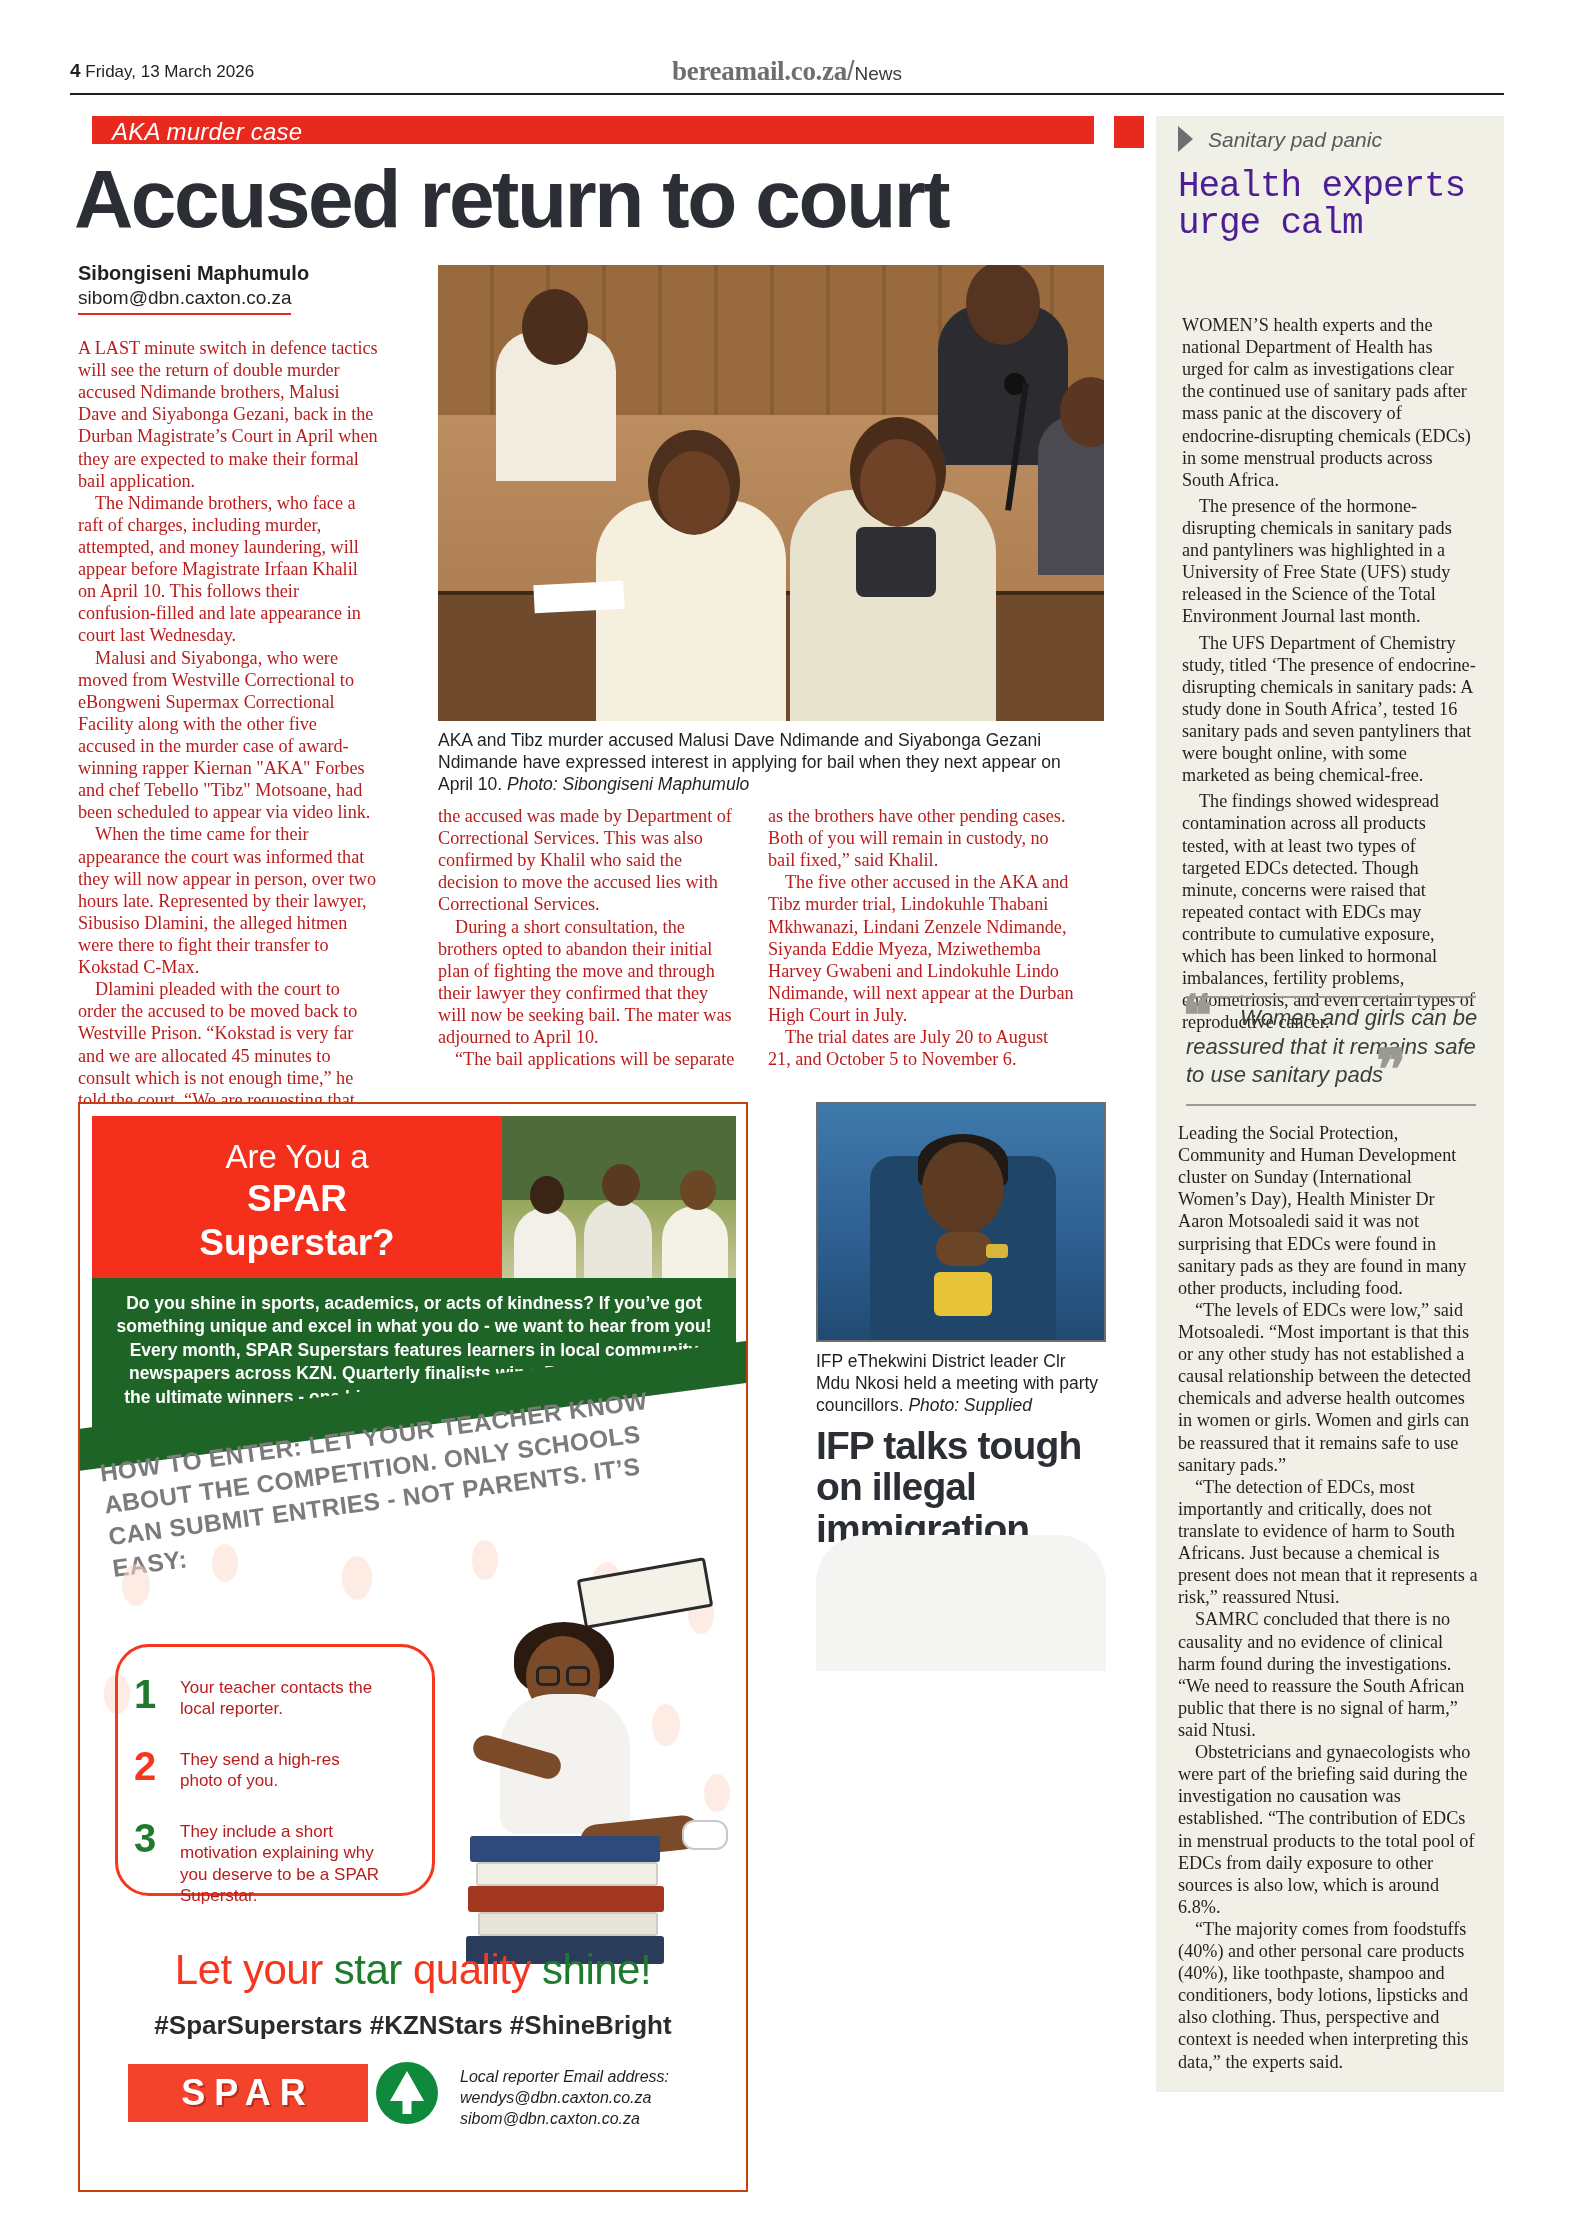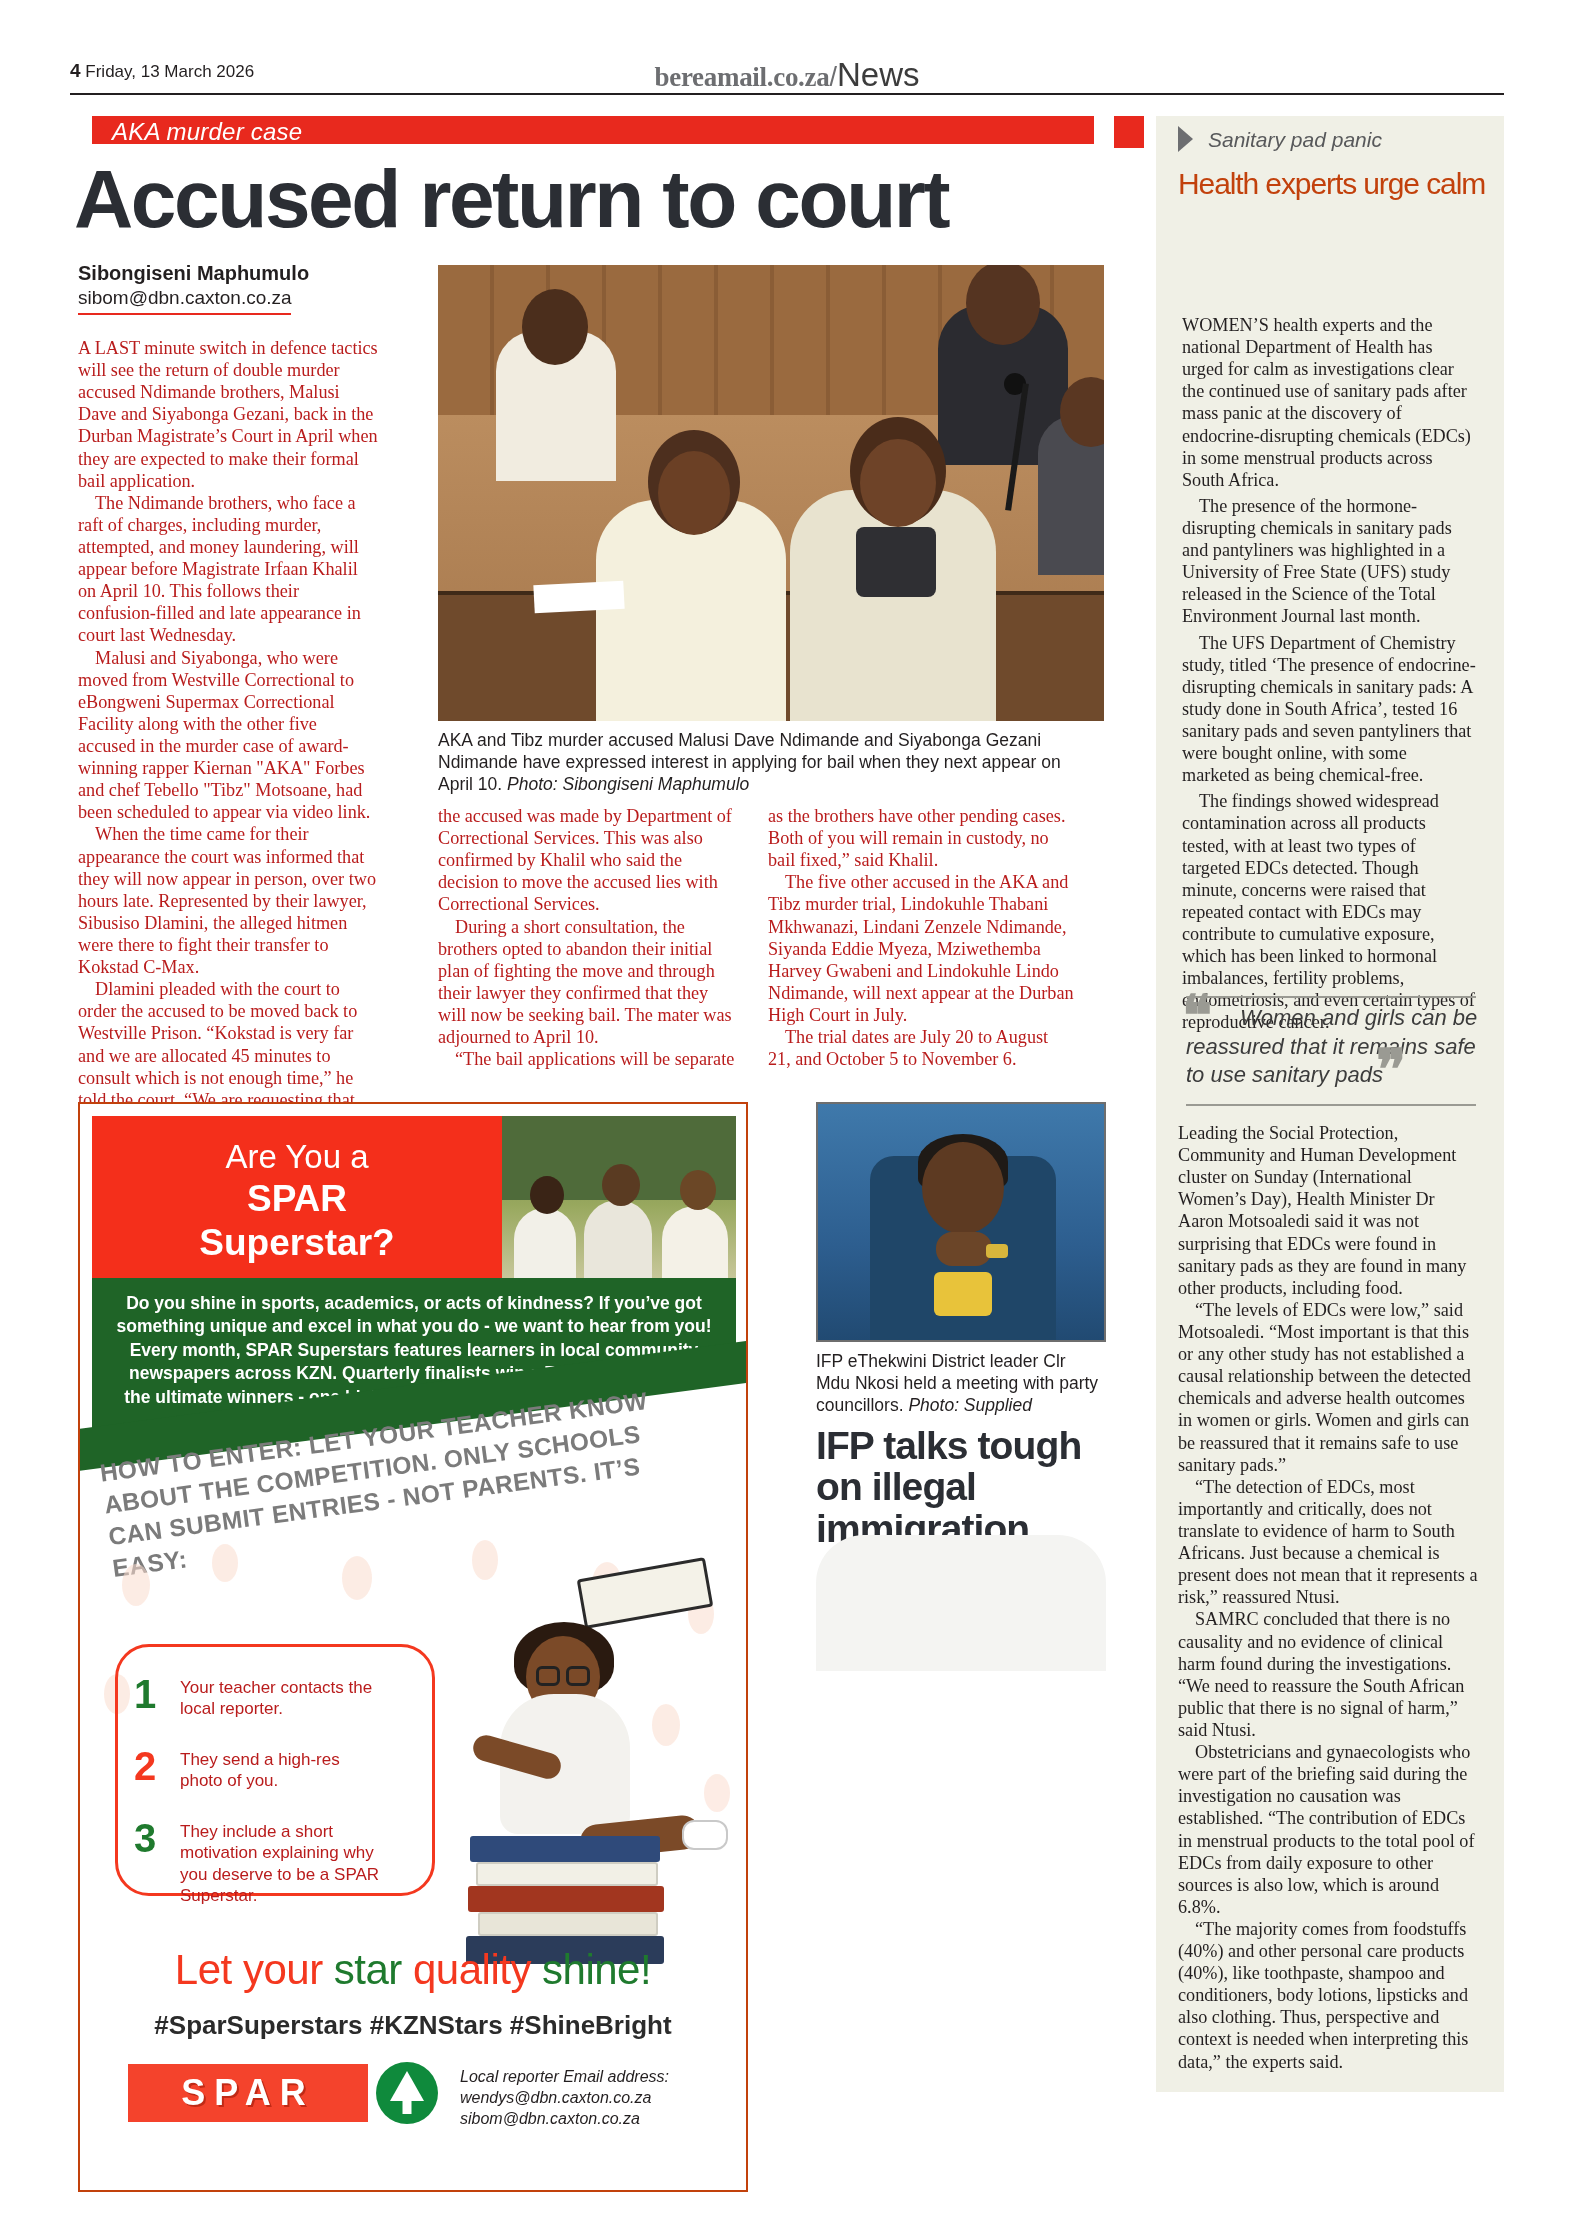--- a/index.html
+++ b/index.html
@@ -16,21 +16,21 @@
 
   
   .masthead {
     position: absolute; left: 70px; top: 60px; width: 1434px; height: 34px;
   }
   .mast-left { position: absolute; left: 0; top: 0; font-family: "Liberation Sans", sans-serif; font-size: 17px; color: #231f20; }
   .mast-left b { font-weight: 700; font-size: 19px; }
   .mast-center { position: absolute; left: 50%; top: -4px; transform: translateX(-50%); white-space: nowrap; }
   .mast-site { font-family: "Liberation Serif", serif; font-weight: 700; font-size: 27px; color: #6d6e71; letter-spacing: -0.3px; }
   .mast-sep { font-family: "Liberation Sans", sans-serif; font-size: 27px; color: #6d6e71; font-weight: 300; }
-  .mast-section { font-family: "Liberation Sans", sans-serif; font-size: 33px; color: #3c3c3c; font-weight: 300; }
+  .mast-section { font-family: "Liberation Sans", sans-serif; font-size: 19px; color: #3c3c3c; font-weight: 300; }
   .mast-rule { position: absolute; left: 0; top: 33px; width: 1434px; height: 2px; background: #231f20; }
 
   
   .kicker-bar {
     position: absolute; left: 78px; top: 116px; width: 1016px; height: 28px;
     background: #e8291e;
   }
   .kicker-tab {
     position: absolute; left: 78px; top: 116px; width: 16px; height: 28px;
     background: #ffffff; border-right: 2px solid #e8291e;
@@ -118,22 +118,22 @@
     position: absolute; left: 1178px; top: 126px; width: 0; height: 0;
     border-top: 13px solid transparent; border-bottom: 13px solid transparent;
     border-left: 15px solid #6d6e71;
   }
   .sb-kicker {
     position: absolute; left: 1208px; top: 128px;
     font-family: "Liberation Sans", sans-serif; font-style: italic; font-size: 21px; color: #58595b;
   }
   .sb-headline {
     position: absolute; left: 1178px; top: 168px; width: 310px;
-    font-family: Liberation Sans, sans-serif; font-weight: 400;
-    font-size: 30px; line-height: 1.04; letter-spacing: -1.1px; color: #c2410c;
+    font-family: Liberation Mono, monospace; font-weight: 400;
+    font-size: 36px; line-height: 1.04; letter-spacing: -1.1px; color: #4c1d95;
   }
   .sb-body {
     position: absolute; left: 1178px; top: 310px; width: 302px;
     font-family: "Liberation Serif", serif; font-size: 18.2px; line-height: 1.215; color: #231f20;
   }
   .sb-body p { text-indent: 17px; margin: 4px; }
   .sb-body p.first { text-indent: 0; }
 
   .pq-rule-top { position: absolute; left: 1186px; top: 996px; width: 290px; height: 2px; background: #9a9a93; }
   .pq-rule-bot { position: absolute; left: 1186px; top: 1104px; width: 290px; height: 2px; background: #9a9a93; }

